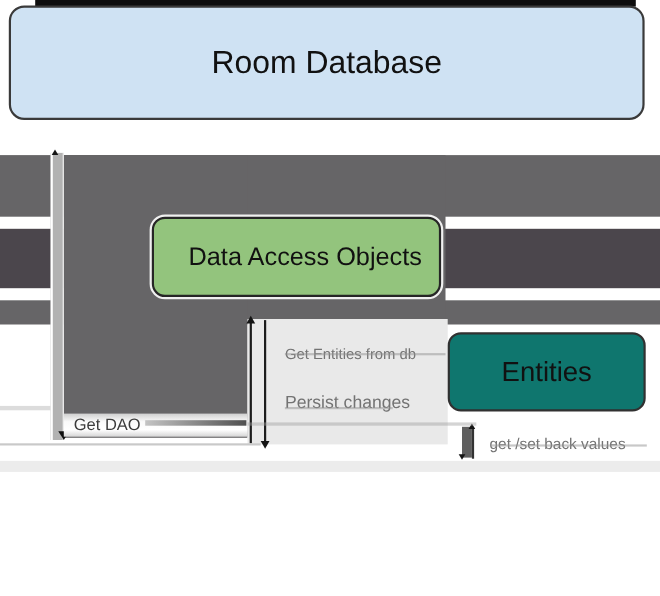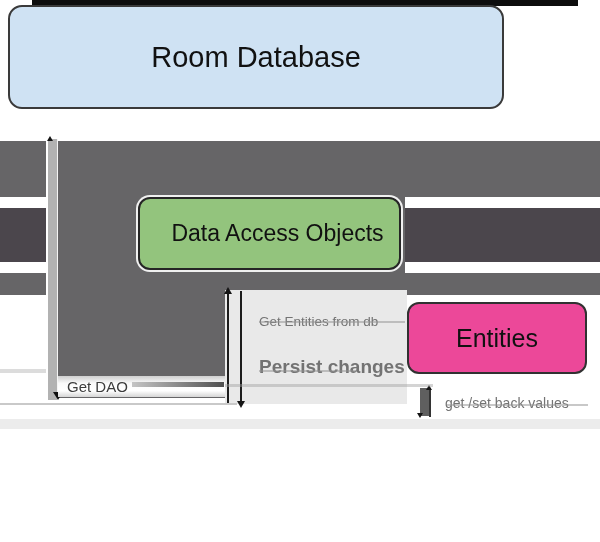--- a/index.html
+++ b/index.html
@@ -4,21 +4,21 @@
 <style>
   html,body{margin:0;padding:0;background:#ffffff;}
   .stage{position:relative;width:600px;height:542px;background:#ffffff;overflow:hidden;
          font-family:"Liberation Sans", sans-serif;}
   .abs{position:absolute;}
   
   .top-black-bar{left:32px;top:0;width:546px;height:6px;background:#0d0d0d;}
   
   .node{position:absolute;display:flex;align-items:center;justify-content:center;
         border:2px solid #3a3a3a;box-sizing:border-box;color:#111;}
-  .node-room{left:8px;top:5px;width:496px;height:104px;border-radius:14px;font-size:29px;}
+  .node-room{left:8px;top:5px;width:578px;height:104px;border-radius:14px;font-size:29px;}
   .node-dao{left:138px;top:197px;width:263px;height:73px;border-radius:12px;font-size:23px;
             border:2px solid #262626;box-shadow:0 0 0 2px rgba(255,255,255,.9);padding-left:16px;}
   .node-entities{left:407px;top:302px;width:180px;height:72px;border-radius:12px;font-size:25px;
             border:2px solid #313131;}
   .node-rest{left:8px;top:430px;width:578px;height:99px;border-radius:16px;font-size:30px;}
   
   .band{position:absolute;left:0;width:600px;}
   .band1{top:141px;height:56px;}
   .band2{top:208px;height:54px;}
   .band3{top:273px;height:22px;}
@@ -39,21 +39,21 @@
   .tri-up-sm{border-left:3px solid transparent;border-right:3px solid transparent;border-bottom:5px solid #151515;}
   .tri-down-sm{border-left:3px solid transparent;border-right:3px solid transparent;border-top:5px solid #151515;}
   .tri-down-md{border-left:5px solid transparent;border-right:5px solid transparent;border-top:8px solid #0f0f0f;}
   .head-up{left:224px;top:287px;}
   .head-down{left:237px;top:401px;}
   .vbar-tip-top{left:47px;top:136px;}
   .vbar-head-bottom{left:53px;top:392px;}
   
   .lbl{position:absolute;color:#737373;white-space:nowrap;}
   .txt-get-entities{left:259px;top:314px;font-size:13.5px;}
-  .txt-persist{left:259px;top:358px;font-size:19px;line-height:18px;font-weight:bold;}
+  .txt-persist{left:259px;top:358px;font-size:16px;line-height:18px;}
   .txt-getset{left:445px;top:395px;font-size:14px;}
   
   .getdao-strip{left:58px;top:376px;width:167px;height:21px;display:flex;align-items:center;
         background:linear-gradient(180deg,#cfcfcf,#fafafa 35%,#ffffff 70%,#d5d5d5);}
   .txt-getdao{margin-left:9px;font-size:15px;color:#3c3c3c;text-shadow:0 0 2px #ffffff;white-space:nowrap;}
   .getdao-rule{left:132px;top:382px;width:92px;height:5px;
         background:linear-gradient(90deg,#c4c4c4,#4f4f4f);}
   
   .fv-bar{left:420px;top:388px;width:9px;height:28px;background:#5f5f5f;}
   .fv-line{left:429px;top:388px;width:2px;height:29px;background:#333333;}
@@ -97,21 +97,21 @@
   <div class="lbl txt-get-entities">Get Entities from db</div>
   <div class="lbl txt-persist">
     <div>Persist changes</div>
   </div>
 
   <div class="abs getdao-strip">
     <span class="txt-getdao">Get DAO</span>
   </div>
   <div class="abs getdao-rule"></div>
 
-  <div class="node node-entities" style="background: #ec4899;">
+  <div class="node node-entities" style="background: #0f766e;">
     <span>Entities</span>
   </div>
 
   <div class="abs fv-bar"></div>
   <div class="abs fv-line"></div>
   <div class="tri tri-up-sm fv-head-up"></div>
   <div class="tri tri-down-sm fv-head-down"></div>
   <div class="lbl txt-getset">get /set back values</div>
 
   <div class="smear s1"></div>

